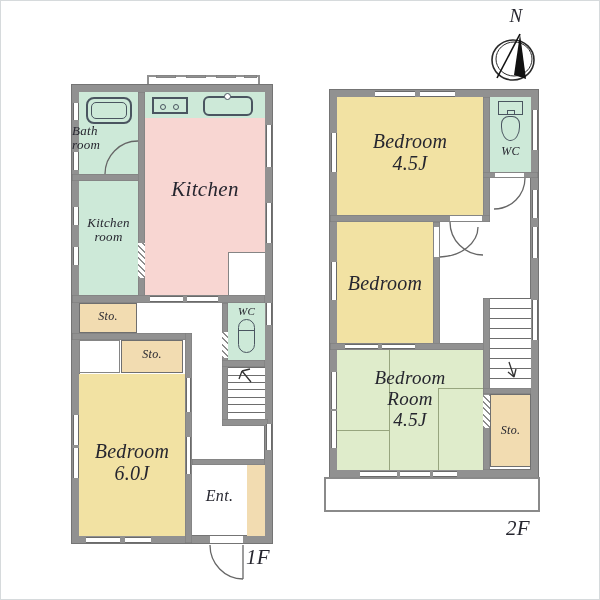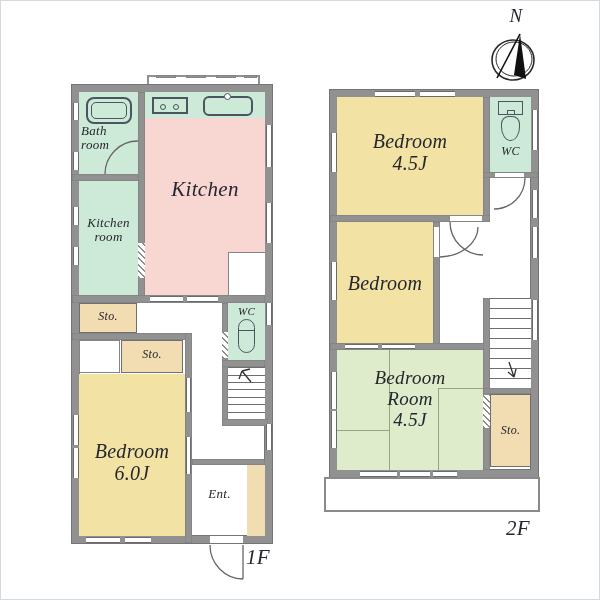--- a/index.html
+++ b/index.html
@@ -37,21 +37,21 @@
   <div class="abs wall" style="left:186px;top:75px;width:20px;height:3px;"></div>
   <div class="abs wall" style="left:216px;top:75px;width:20px;height:3px;"></div>
   <div class="abs wall" style="left:244px;top:75px;width:13px;height:3px;"></div>
 
   <div class="abs frame" style="left:72px;top:85px;width:200px;height:458px;"></div>
 
   <div class="abs room mint" style="left:79px;top:92px;width:59px;height:82px;"></div>
   <div class="abs fixture" style="left:86px;top:97px;width:46px;height:27px;border-radius:8px;">
     <div class="abs" style="left:3px;top:3px;right:3px;bottom:3px;border:1px solid #4a5560;border-radius:5px;"></div>
   </div>
-  <div class="lbl left" style="left:81px;top:124px;width:56px;font-size:13px;">Bath
+  <div class="lbl left" style="left:72px;top:124px;width:56px;font-size:13px;">Bath
 room</div>
 
   <div class="abs wall" style="left:72px;top:174px;width:73px;height:7px;"></div>
 
   <div class="abs room mint" style="left:79px;top:181px;width:59px;height:114px;"></div>
   <div class="lbl" style="left:79px;top:216px;width:59px;font-size:13px;">Kitchen
 room</div>
 
   <div class="abs room mint" style="left:145px;top:92px;width:120px;height:26px;"></div>
   <div class="abs fixture" style="left:152px;top:97px;width:36px;height:17px;">
@@ -95,21 +95,21 @@
   <div class="abs room yellow" style="left:79px;top:374px;width:106px;height:162px;"></div>
   <div class="lbl" style="left:79px;top:440px;width:106px;font-size:20px;">Bedroom
 6.0J</div>
 
   <div class="abs wall" style="left:185px;top:333px;width:7px;height:210px;"></div>
   <div class="abs winv" style="left:186px;top:378px;width:5px;height:34px;"></div>
   <div class="abs winv" style="left:186px;top:437px;width:5px;height:37px;"></div>
 
   <div class="abs wall" style="left:192px;top:459px;width:73px;height:6px;"></div>
   <div class="abs room tan" style="left:247px;top:465px;width:18px;height:71px;border:none;"></div>
-  <div class="lbl" style="left:192px;top:487px;width:55px;font-size:13px;">Ent.</div>
+  <div class="lbl" style="left:192px;top:487px;width:55px;font-size:16px;">Ent.</div>
   <div class="abs gap" style="left:210px;top:536px;width:33px;height:7px;"></div>
 
   <div class="abs winv" style="left:72.5px;top:103px;width:6px;height:17px;"></div>
   <div class="abs winv" style="left:72.5px;top:152px;width:6px;height:18px;"></div>
   <div class="abs winv" style="left:72.5px;top:207px;width:6px;height:18px;"></div>
   <div class="abs winv" style="left:72.5px;top:247px;width:6px;height:18px;"></div>
   <div class="abs winv" style="left:72.5px;top:415px;width:6px;height:30px;"></div>
   <div class="abs winv" style="left:72.5px;top:448px;width:6px;height:30px;"></div>
   <div class="abs winv" style="left:265.5px;top:125px;width:6px;height:42px;"></div>
   <div class="abs winv" style="left:265.5px;top:203px;width:6px;height:40px;"></div>

